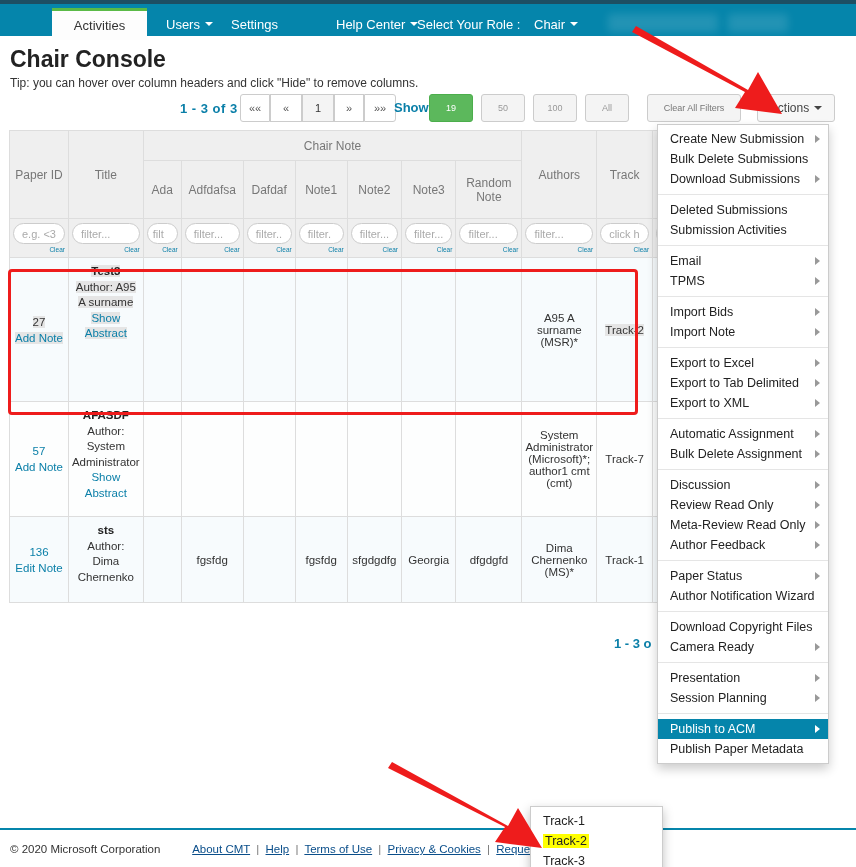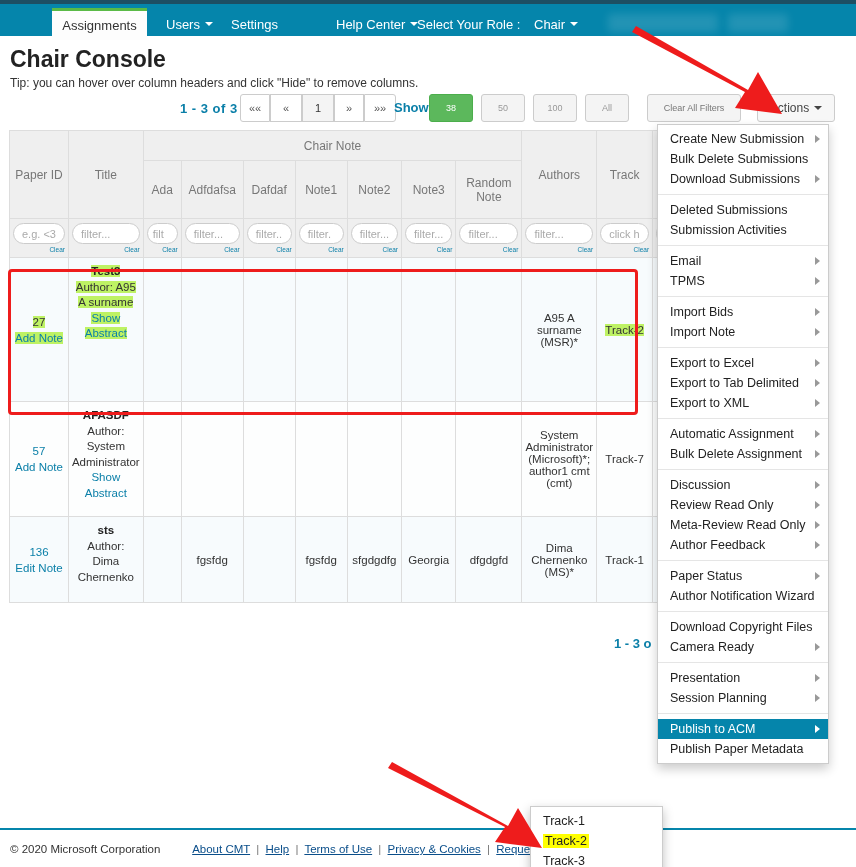--- a/index.html
+++ b/index.html
@@ -113,21 +113,21 @@
   }
   .clearlink {
     text-align:right; color:#0a7fa8; font-size:6.5px;
     margin-top:2px; text-decoration:none;
   }
   td.body { background:#f7fbfd; color:#333; }
   td.body.alt { background:#fdfefe; }
   .title-cell { text-align:left; line-height:15.5px; }
   .t-bold { font-weight:bold; color:#222; }
   .lnk { color:#0a7fa8; }
-  .hl { background:#bef264; }
+  .hl { background:#e5e5e5; }
   .idcell { line-height:16px; }
 
   
   #rowbox {
     position:absolute; left:8px; top:269px; width:630px; height:146px;
     border:3px solid #ee1c1c; border-radius:4px;
     pointer-events:none; z-index:5;
   }
 
   
@@ -182,21 +182,21 @@
   .ti .hlt { background:#ffff00; padding:0 2px; }
 
   
   .arrow-svg { position:absolute; z-index:50; pointer-events:none; }
 </style>
 </head>
 <body>
 
 <div id="topbar">
   <div class="nav-tab active" style="left:52px;width:95px;justify-content:center;">
-    <span>Assignments</span>
+    <span>Activities</span>
   </div>
   <div class="nav-tab" style="left:152px;">
     <span>Users</span>
     <i class="caret-d"></i>
   </div>
   <div class="nav-tab" style="left:217px;">
     <span>Settings</span>
   </div>
   <div class="nav-tab" style="left:322px;">
     <span>Help Center</span>
@@ -229,21 +229,21 @@
     </div>
   <div class="pg-btn" style="left:334px;width:30px;">
     <span>»</span>
     </div>
   <div class="pg-btn" style="left:364px;width:32px;border-radius:0 3px 3px 0;">
     <span>»»</span>
     </div>
 
   <div id="show-label">Show:</div>
   <div class="show-btn on" style="left:429px;">
-    <span>38</span>
+    <span>19</span>
     </div>
   <div class="show-btn" style="left:481px;">
     <span>50</span>
     </div>
   <div class="show-btn" style="left:533px;">
     <span>100</span>
     </div>
   <div class="show-btn" style="left:585px;">
     <span>All</span>
     </div>

